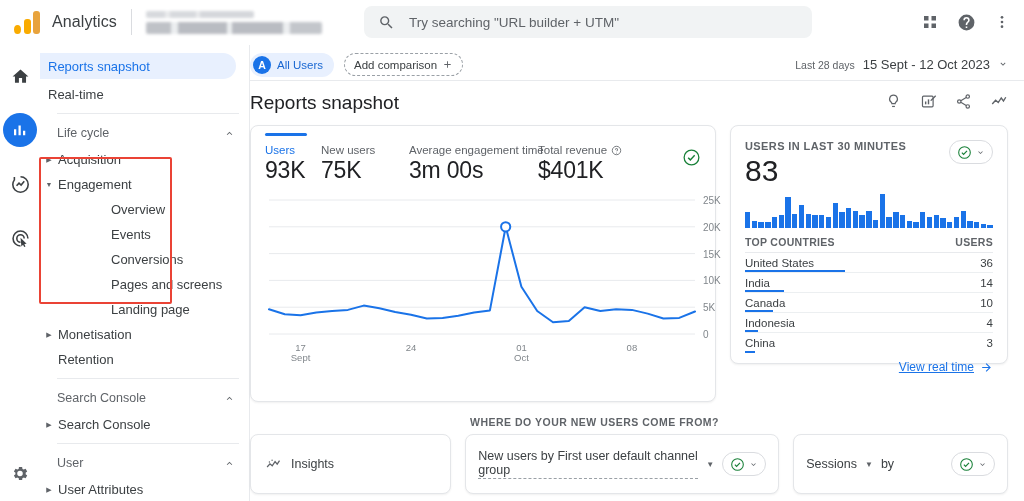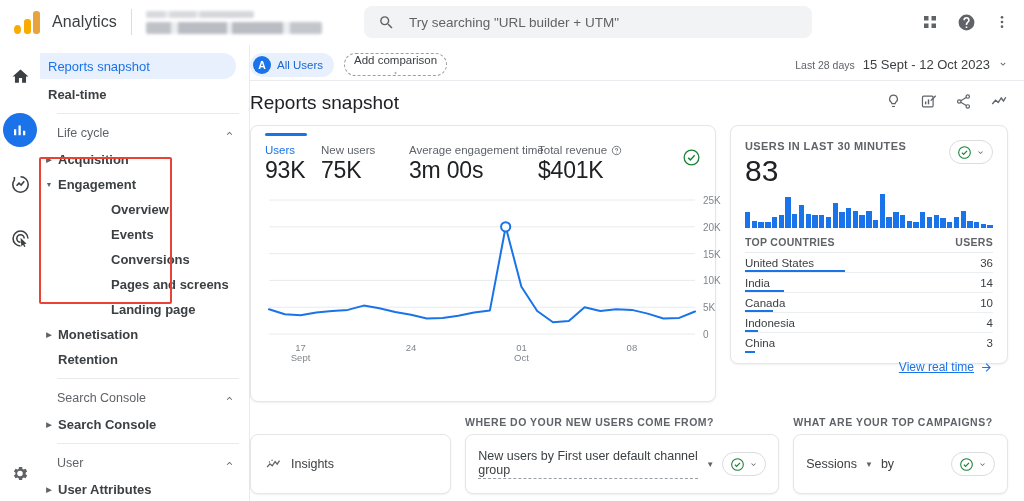--- a/index.html
+++ b/index.html
@@ -56,21 +56,21 @@
   .rail .gear { position: absolute; bottom: 14px; left: 50%; transform: translateX(-50%); }
 
   
   .sidenav {
     position: absolute; left: 40px; top: 45px; width: 210px; height: 456px;
     background: #fff; border-right: 1px solid #e8eaed; padding-top: 8px;
     font-size: 13px; overflow: hidden;
   }
   .nav-row {
     height: 25px; display: flex; align-items: center; cursor: pointer;
-    color: #3c4043; font-size: 13px; position: relative; font-weight: bold;
+    color: #3c4043; font-size: 13px; position: relative;
   }
   .nav-row .caret { width: 18px; text-align: center; font-size: 7px; color: #5f6368; flex: 0 0 18px; }
   .nav-row.pill {
     background: #e8f0fe; color: #1a73e8; border-radius: 0 13px 13px 0;
     width: 196px; font-weight: 400; height: 26px;
   }
   .nav-row .lbl { white-space: nowrap; }
   .nav-lvl1 .lbl { padding-left: 8px; }
   .nav-lvl0 .lbl { padding-left: 27px; text-align: right; }
   .nav-sub .lbl { padding-left: 71px; }
@@ -96,21 +96,20 @@
     display: flex; align-items: center; gap: 6px; height: 24px; border-radius: 12px;
     padding: 0 11px 0 3px; background: #e8f0fe; color: #1967d2; font-size: 11.5px; cursor: pointer;
   }
   .chip .av {
     width: 18px; height: 18px; border-radius: 50%; background: #1a73e8; color: #fff;
     display: flex; align-items: center; justify-content: center; font-size: 10.5px; font-weight: 600;
   }
   .chip.dashed {
     background: #fff; border: 1px dashed #9aa0a6; color: #3c4043; padding: 0 9px; height: 23px;
     gap: 5px;
-    flex-direction: column;
   }
   .daterange { margin-left: auto; display: flex; align-items: baseline; gap: 8px; margin-right: 16px; cursor: pointer; }
   .daterange .small { font-size: 10.5px; color: #5f6368; }
   .daterange .big { font-size: 13px; color: #3c4043; }
 
   .titlebar { display: flex; align-items: center; height: 44px; padding: 0 16px 0 0; }
   .page-title { font-size: 19px; color: #202124; font-weight: 400; }
   .tb-icons { margin-left: auto; display: flex; gap: 18px; align-items: center; }
 
   .canvas { padding: 0 0 0 0; }
@@ -554,21 +553,20 @@
             <svg width="13" height="13" viewBox="0 0 24 24">
                 <path fill="#1a73e8" d="M12 4l-1.4 1.4L16.2 11H4v2h12.2l-5.6 5.6L12 20l8-8z"></path>
               </svg>
           </div>
         </div>
       </div>
 
       <div class="row2cap">
         <div style="width:206px"></div>
         <div style="width:322px" class="capt">WHERE DO YOUR NEW USERS COME FROM?</div>
-        <div style="width:220px" class="capt">WHAT ARE YOUR TOP CAMPAIGNS?</div>
       </div>
 
       <div class="row2">
         <div class="card card-b1">
           <svg width="17" height="17" viewBox="0 0 24 24">
               <path fill="none" stroke="#5f6368" stroke-width="1.8" d="M3 15.5l4-4.5 3.2 2.8 4-5.8 3 3.6 3.3-5"></path>
               <circle cx="6.2" cy="8.5" r="1" fill="#5f6368"></circle>
               <circle cx="10" cy="6" r="1" fill="#5f6368"></circle>
             </svg>
           <span class="ins-label">Insights</span>

